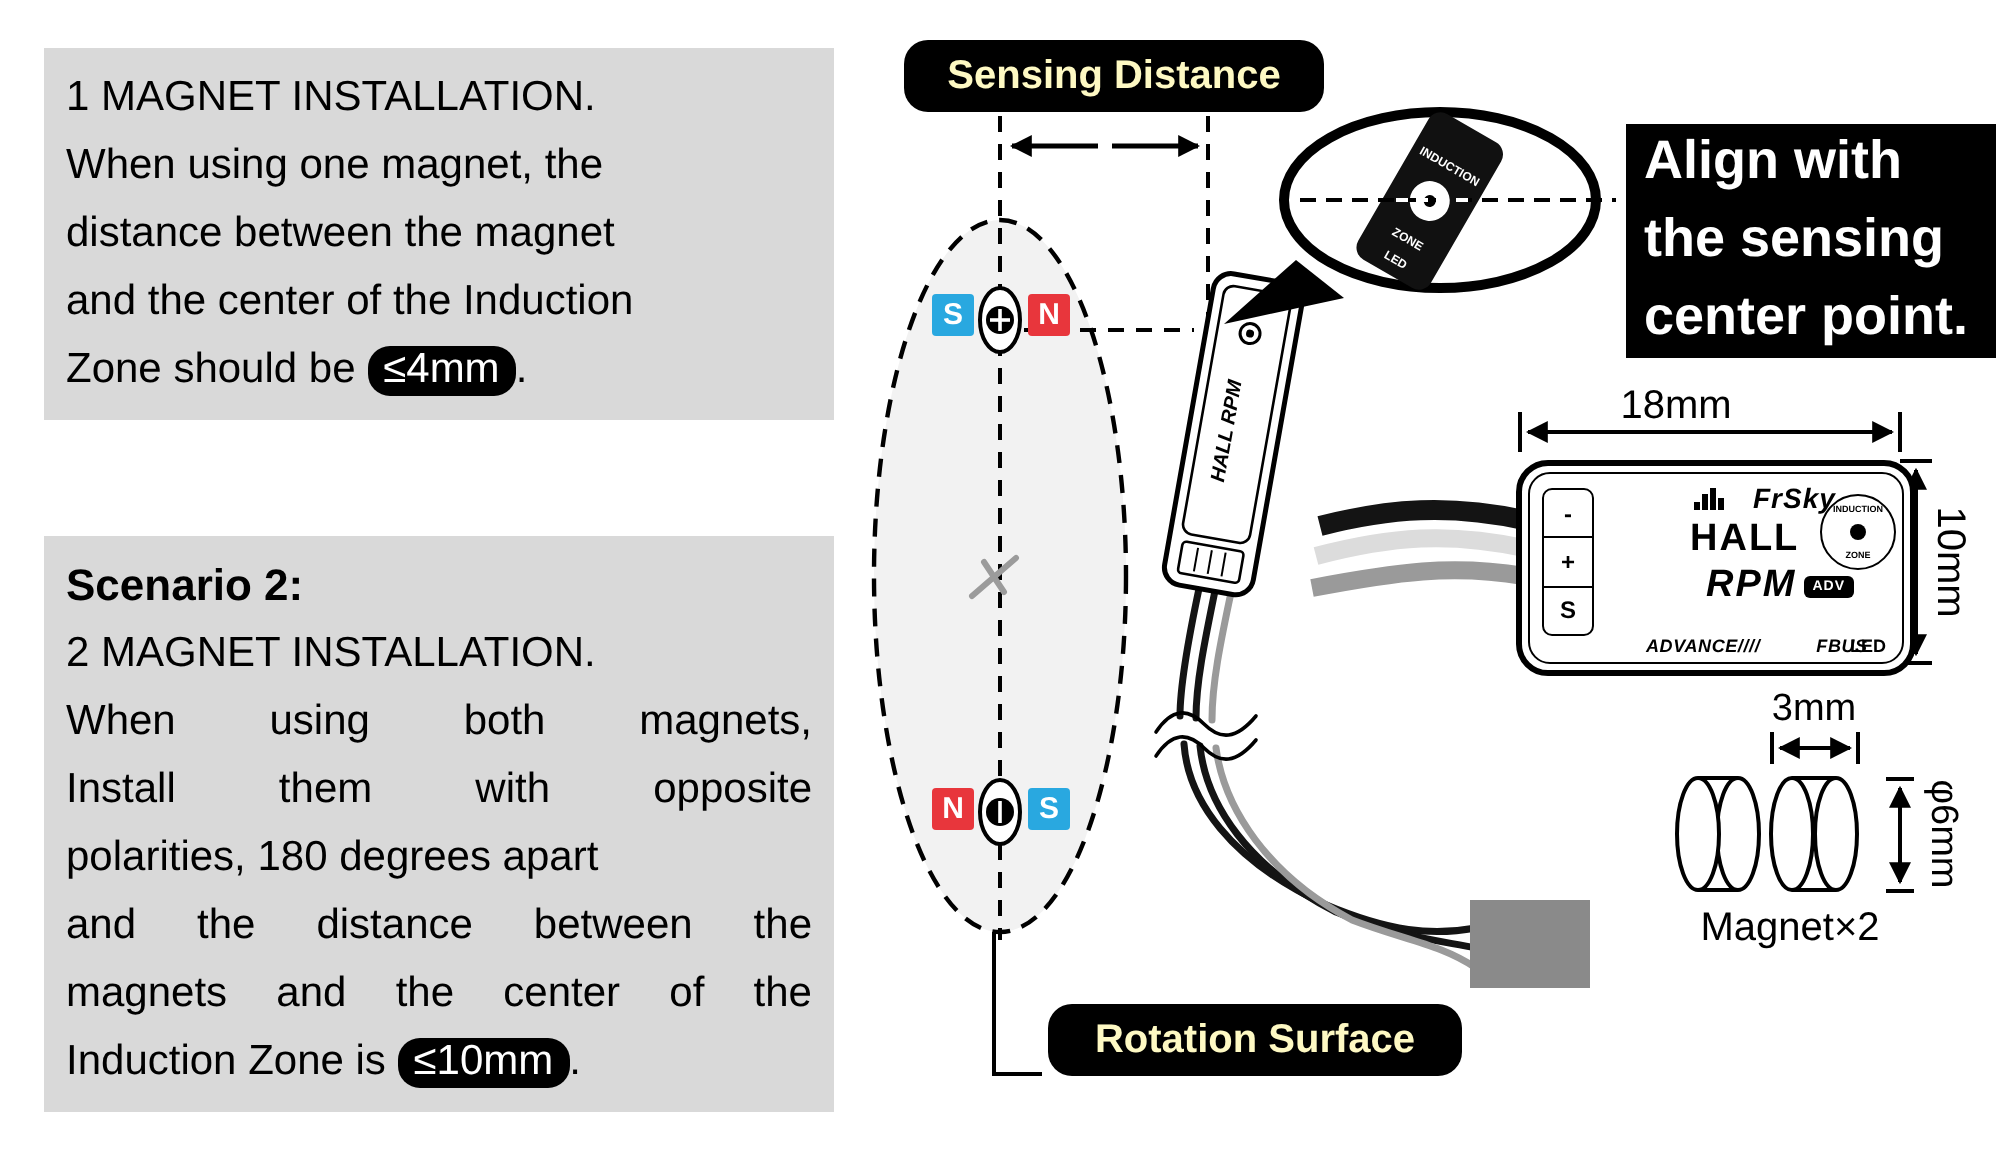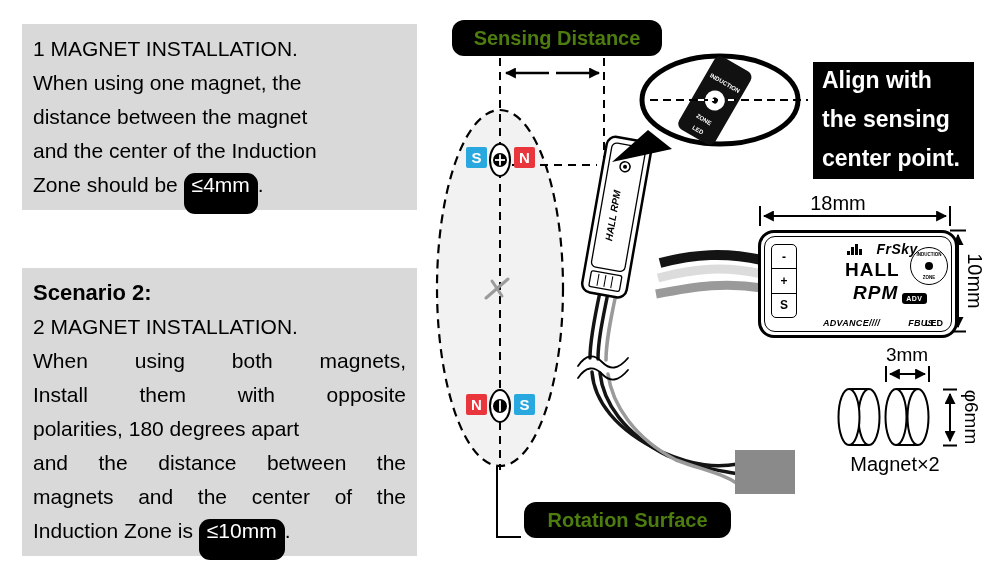--- a/index.html
+++ b/index.html
@@ -2,42 +2,42 @@
 <html><head>
 <meta charset="utf-8">
 <style>
   html,body{margin:0;padding:0}
   body{font-family:"Liberation Sans",sans-serif;background:#fff;color:#000}
   #canvas{position:relative;width:1000px;height:575px;background:#fff;overflow:hidden}
   .abs{position:absolute}
   .panel{background:#d9d9d9;padding:8px 11px;font-size:21px;line-height:34px}
   .panel .hd{font-weight:bold;font-size:22px}
   .panel .just{text-align:justify;text-align-last:justify}
-  .badge{background:#000;color:#fff;border-radius:11px;padding:0 8px 18px 8px;white-space:nowrap}
-  .callout{background:#000;color:#4d7c0f;font-weight:bold;font-size:20px;border-radius:12px;display:flex;align-items:center;justify-content:center}
-  .alignnote{background:#000;color:#fff;font-weight:bold;font-size:23px;line-height:33px;padding:2px 14px 4px 9px}
+  .badge{background:#000;color:#fff;border-radius:11px;padding:0 8px 2px 8px;white-space:nowrap}
+  .callout{background:#000;color:#fef9c3;font-weight:bold;font-size:20px;border-radius:12px;display:flex;align-items:center;justify-content:center}
+  .alignnote{background:#000;color:#fff;font-weight:bold;font-size:27px;line-height:33px;padding:2px 14px 4px 9px}
   .pole{width:21px;height:21px;display:flex;align-items:center;justify-content:center;color:#fff;font-weight:bold;font-size:15px;border-radius:2px}
   .pole.s{background:#29a8e0}
   .pole.n{background:#e8363c}
   .dim{font-size:20px;font-weight:normal;text-align:center}
   .rot90{transform:rotate(90deg)}
   
   .sensor{left:758px;top:230px;width:194px;height:102px;border:3px solid #000;border-radius:16px;background:#fff}
   .sensor .inner{position:absolute;inset:3px;border:1.5px solid #000;border-radius:11px}
   .pins{position:absolute;left:10px;top:11px;width:24px;height:72px;border:1.5px solid #000;border-radius:5px;display:flex;flex-direction:column;background:#fff}
   .pins span{flex:1;display:flex;align-items:center;justify-content:center;font-size:12px;font-weight:bold}
   .pins span + span{border-top:1px solid #000}
   .brandrow{position:absolute;left:86px;top:8px;display:flex;align-items:flex-end;gap:15px}
   .bars{display:flex;align-items:flex-end;gap:1.5px;padding-bottom:2px}
   .bars i{display:block;width:2.5px;background:#000}
   .bars i:nth-child(1){height:4px}.bars i:nth-child(2){height:8px}
   .bars i:nth-child(3){height:11px}.bars i:nth-child(4){height:6px}
   .brand{font-size:14px;font-weight:bold;font-style:italic;letter-spacing:.5px}
   .hall{position:absolute;left:84px;top:26px;font-size:19px;font-weight:900;letter-spacing:1px}
-  .rpmrow{position:absolute;left:92px;top:49px;display:flex;align-items:flex-end;gap:4px}
+  .rpmrow{position:absolute;left:92px;top:49px;display:flex;align-items:center;gap:4px}
   .rpm{font-size:19px;font-weight:900;font-style:italic;letter-spacing:1px}
   .tag{background:#000;color:#fff;font-size:7px;font-weight:bold;border-radius:3px;padding:2px 4px;letter-spacing:.5px}
   .izicon{position:absolute;right:7px;top:14px;width:36px;height:36px;border:1.8px solid #000;border-radius:50%;background:#fff}
   .izicon .dot{position:absolute;left:50%;top:50%;width:8px;height:8px;margin:-4px 0 0 -4px;background:#000;border-radius:50%}
   .izicon .t,.izicon .b{position:absolute;left:0;right:0;text-align:center;font-size:4.5px;font-weight:bold}
   .izicon .t{top:4px}.izicon .b{bottom:4px}
   .botrow{position:absolute;left:62px;bottom:7px;display:flex;align-items:center;gap:28px}
   .advance,.fbus{font-size:9px;font-weight:900;font-style:italic;letter-spacing:.3px}
   .ledlbl{position:absolute;right:12px;bottom:7px;font-size:9px;font-weight:bold}
 </style>

